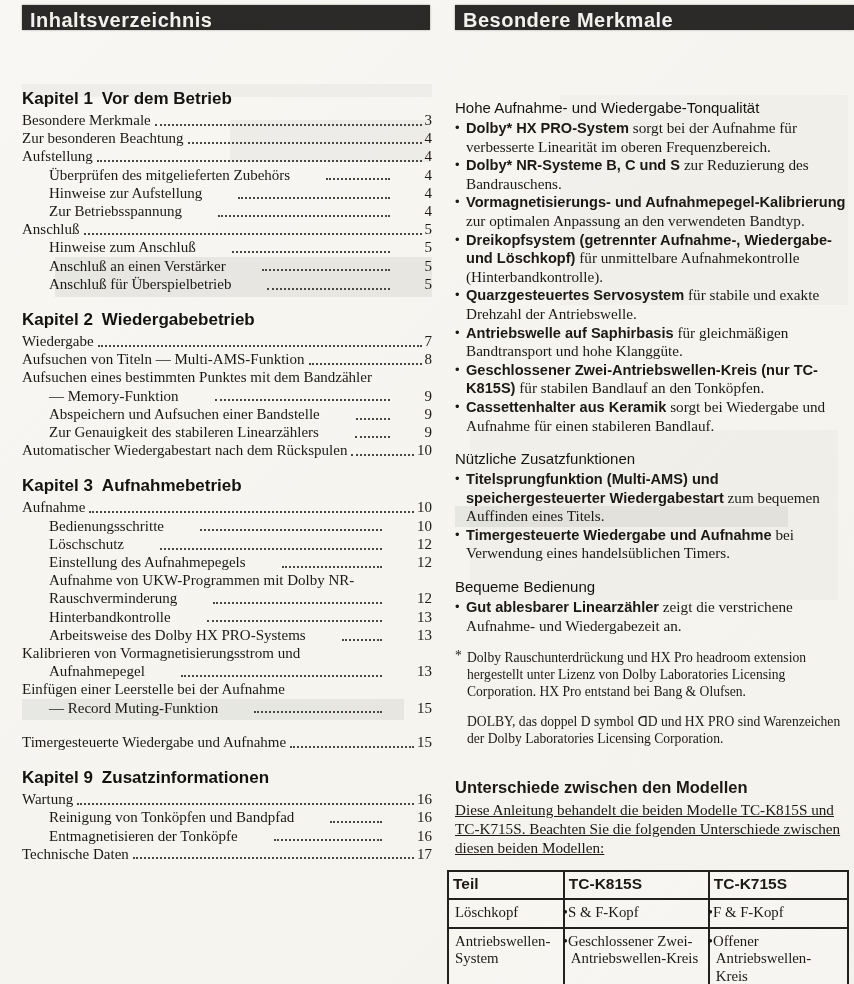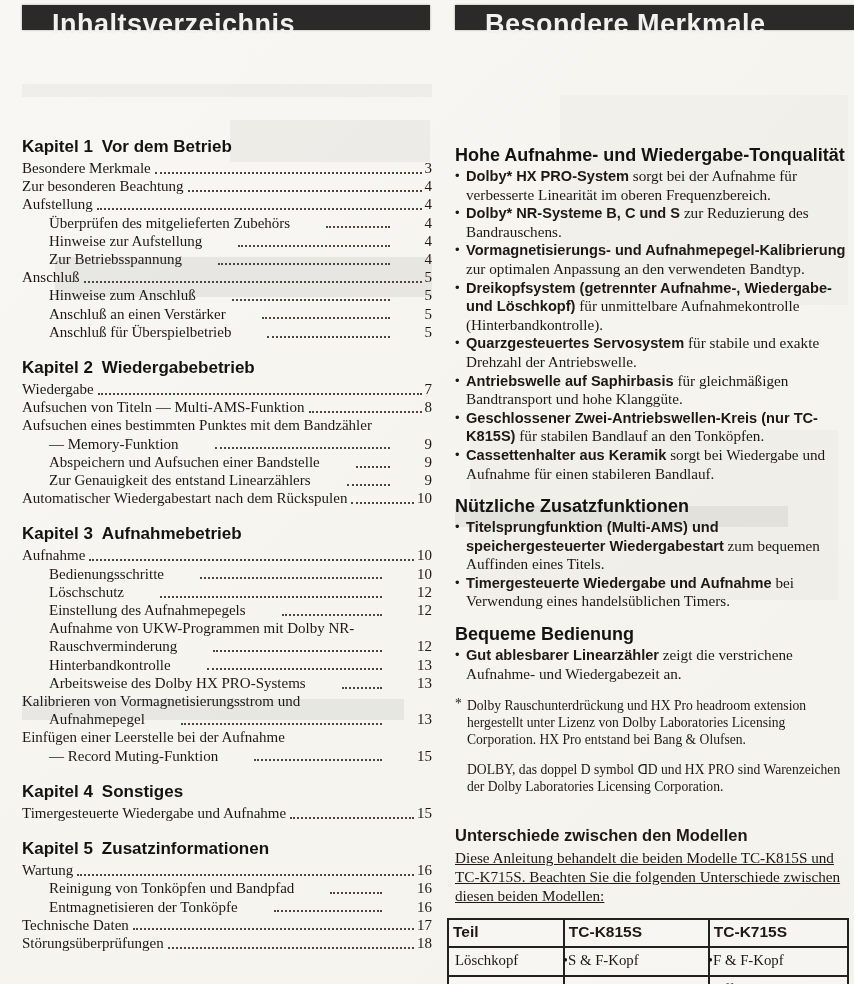--- a/index.html
+++ b/index.html
@@ -18,28 +18,28 @@
   .a3{left:22px;top:699px;width:382px;height:21px;background:rgba(100,100,95,.09);}
   .a4{left:455px;top:506px;width:333px;height:21px;background:rgba(100,100,95,.09);}
   .a5{left:560px;top:95px;width:288px;height:210px;background:rgba(110,110,104,.035);}
   .a6{left:470px;top:430px;width:368px;height:170px;background:rgba(110,110,104,.03);}
   .a7{left:22px;top:84px;width:410px;height:13px;background:rgba(110,110,104,.06);}
 
   .banner {
     position:absolute; top:5px; height:25px; z-index:2;
     background:#2b2a28; color:#f2f1ee;
     font-family:"Liberation Sans", sans-serif; font-weight:bold;
-    font-size:27px; letter-spacing:.5px;
-    padding:4px 0 0 30px;
+    font-size:20px; letter-spacing:.5px;
+    padding:4px 0 0 8px;
     box-shadow:0 0 2px rgba(0,0,0,.35);
   }
   .banner-left  { left:22px;  width:408px; }
   .banner-right { left:455px; width:399px; }
 
-  .col { position:absolute; z-index:1;margin-top:48px; }
+  .col { position:absolute; z-index:1; }
   .col-left  { left:22px;  top:88px; width:410px; }
   .col-right { left:455px; top:88px; width:395px; }
 
   
   .chapter { margin-top:16px; }
   .chapter:first-child { margin-top:0; }
   .chapter-head {
     font-family:"Liberation Sans", sans-serif; font-weight:bold;
     font-size:17px; line-height:21px; color:#151310; margin-bottom:2px;
   }
@@ -48,22 +48,22 @@
   .toc-pre { font-size:15px; line-height:18.2px; }
   .ind0 { padding-left:0; }
   .ind1 { padding-left:27px;gap:32px; }
   .toc-fill { flex:1; min-width:10px; border-bottom:2px dotted #4a4742; margin:0 3px 3.5px 4px; }
   .toc-page { white-space:nowrap; }
 
   
   .fsection { margin-top:13px; }
   .fsection:first-child { margin-top:9px; }
   .fhead {
-    font-family:"Liberation Sans", sans-serif; font-weight:bold;
-    font-size:18px; line-height:21px; color:#151310; margin-bottom:1px;
+    font-family:"Liberation Sans", sans-serif; font-weight:normal;
+    font-size:15px; line-height:21px; color:#151310; margin-bottom:1px;
   }
   .fbullet { position:relative; padding-left:11px; font-size:15.2px; line-height:18.6px; }
   .fbullet .bmark { position:absolute; left:0; top:0; font-family:"Liberation Sans", sans-serif; font-size:13px; line-height:18.6px; }
   .fbullet .blead { font-family:"Liberation Sans", sans-serif; font-weight:bold; font-size:14.6px; }
   .footnotes { margin-top:14px; }
   .footnote { position:relative; padding-left:12px; font-size:13.6px; line-height:17px; margin-top:13px; }
   .footnote:first-child { margin-top:0; }
   .footnote .fmark { position:absolute; left:0; top:-2px; }
 
   .models-head {
@@ -181,21 +181,21 @@
     <span class="toc-text">— Memory-Funktion</span>
     <span class="toc-fill"></span>
     <span class="toc-page">9</span>
   </div>
           <div class="toc-row ind1">
     <span class="toc-text">Abspeichern und Aufsuchen einer Bandstelle</span>
     <span class="toc-fill"></span>
     <span class="toc-page">9</span>
   </div>
           <div class="toc-row ind1">
-    <span class="toc-text">Zur Genauigkeit des entstand Linearzählers</span>
+    <span class="toc-text">Zur Genauigkeit des stabileren Linearzählers</span>
     <span class="toc-fill"></span>
     <span class="toc-page">9</span>
   </div>
           <div class="toc-row ind0">
     <span class="toc-text">Automatischer Wiedergabestart nach dem Rückspulen</span>
     <span class="toc-fill"></span>
     <span class="toc-page">10</span>
   </div>
         </div>
   </div>
@@ -248,34 +248,31 @@
   </div>
           <div class="toc-pre ind0">Einfügen einer Leerstelle bei der Aufnahme</div>
           <div class="toc-row ind1">
     <span class="toc-text">— Record Muting-Funktion</span>
     <span class="toc-fill"></span>
     <span class="toc-page">15</span>
   </div>
         </div>
   </div>
       <div class="chapter">
+    <div>
+          <div class="toc-row ind0">
+    <span class="toc-text">Timergesteuerte Wiedergabe und Aufnahme</span>
+    <span class="toc-fill"></span>
+    <span class="toc-page">15</span>
+  </div>
+        </div>
+  </div>
+      <div class="chapter">
     <div class="chapter-head">
-      <span class="ch-label">Kapitel 4</span><span class="ch-title">Sonstiges</span>
-    </div>
-    <div>
-          <div class="toc-row ind0">
-    <span class="toc-text">Timergesteuerte Wiedergabe und Aufnahme</span>
-    <span class="toc-fill"></span>
-    <span class="toc-page">15</span>
-  </div>
-        </div>
-  </div>
-      <div class="chapter">
-    <div class="chapter-head">
-      <span class="ch-label">Kapitel 5</span><span class="ch-title">Zusatzinformationen</span>
+      <span class="ch-label">Kapitel 9</span><span class="ch-title">Zusatzinformationen</span>
     </div>
     <div>
           <div class="toc-row ind0">
     <span class="toc-text">Wartung</span>
     <span class="toc-fill"></span>
     <span class="toc-page">16</span>
   </div>
           <div class="toc-row ind1">
     <span class="toc-text">Reinigung von Tonköpfen und Bandpfad</span>
     <span class="toc-fill"></span>
@@ -283,25 +280,20 @@
   </div>
           <div class="toc-row ind1">
     <span class="toc-text">Entmagnetisieren der Tonköpfe</span>
     <span class="toc-fill"></span>
     <span class="toc-page">16</span>
   </div>
           <div class="toc-row ind0">
     <span class="toc-text">Technische Daten</span>
     <span class="toc-fill"></span>
     <span class="toc-page">17</span>
-  </div>
-          <div class="toc-row ind0">
-    <span class="toc-text">Störungsüberprüfungen</span>
-    <span class="toc-fill"></span>
-    <span class="toc-page">18</span>
   </div>
         </div>
   </div>
     </div>
 </div>
 
 <div class="col col-right">
   <div>
       <div class="fsection">
     <div class="fhead">Hohe Aufnahme- und Wiedergabe-Tonqualität</div>

